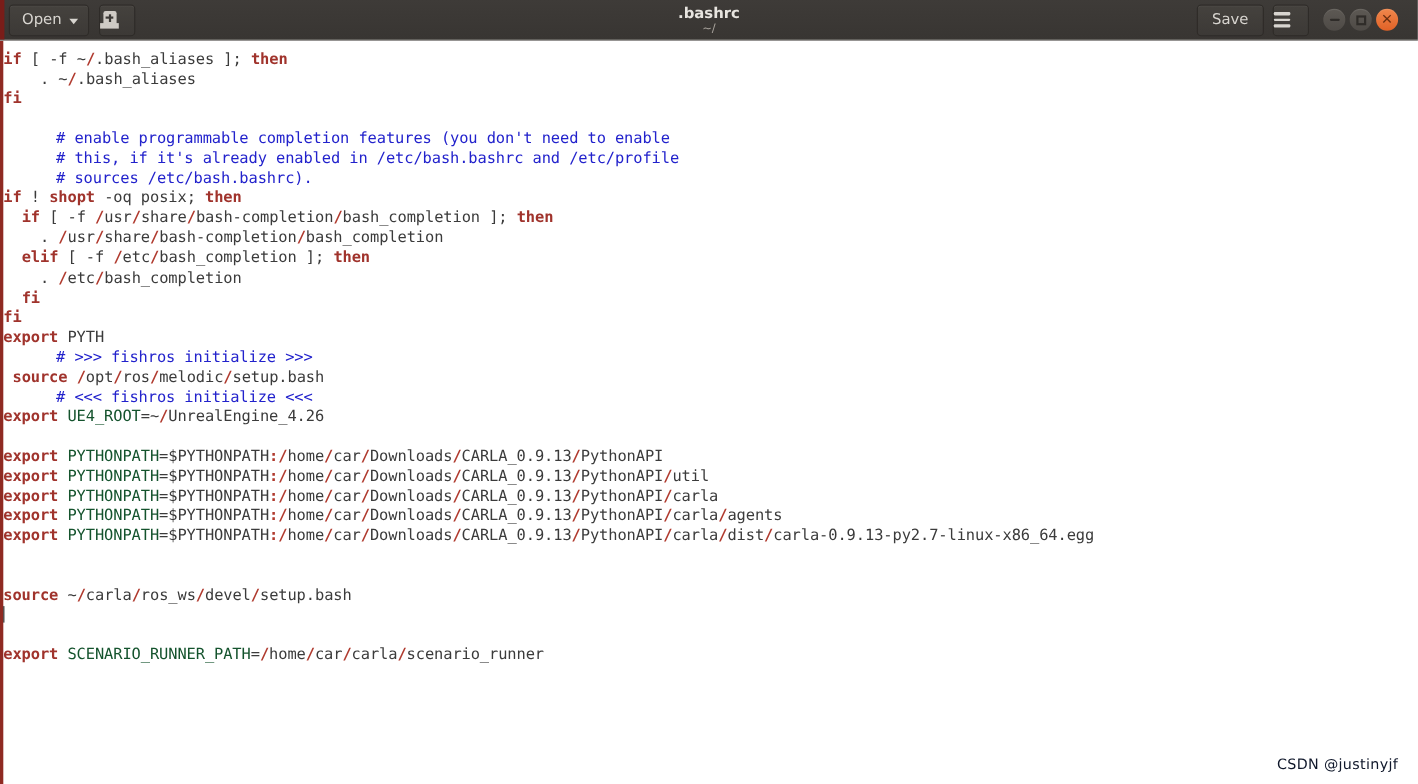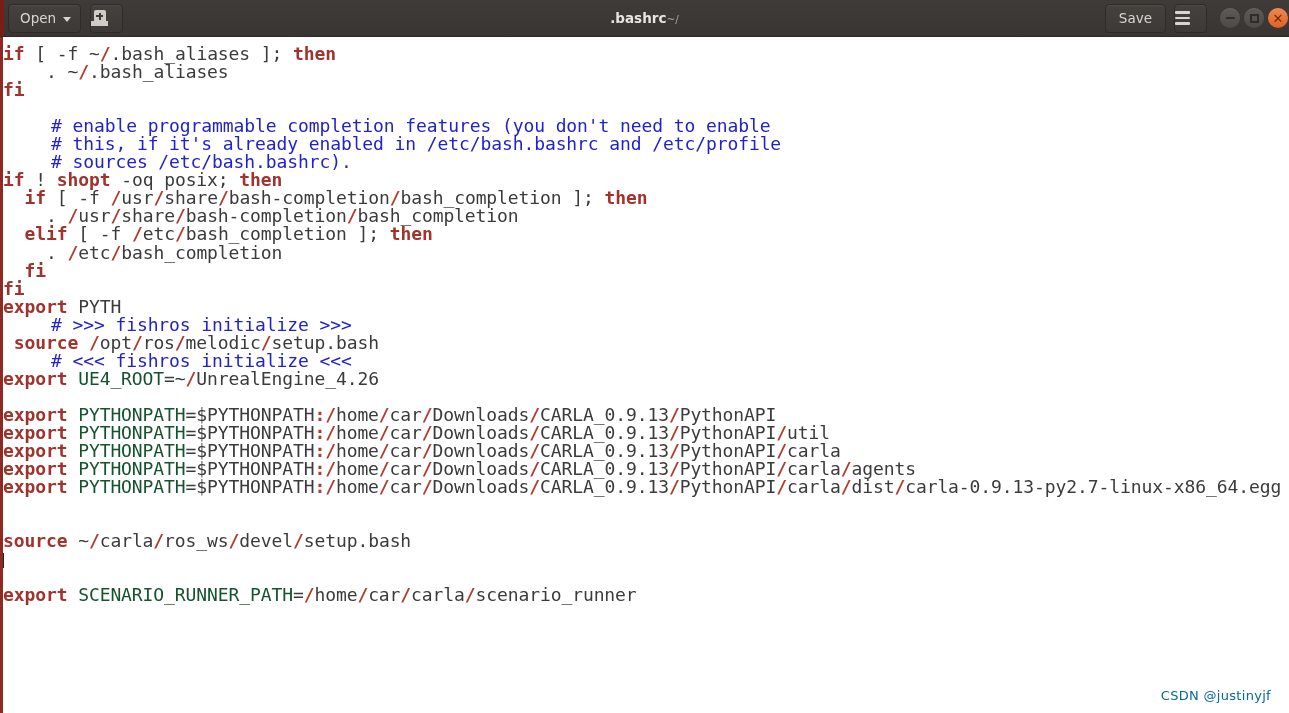--- a/index.html
+++ b/index.html
@@ -73,21 +73,21 @@
     position: absolute; background: #3c3936;
   }
   .newdoc-ico .plus-v { left: 7.7px; top: 2.5px; width: 2px; height: 7px; }
   .newdoc-ico .plus-h { left: 5.2px; top: 5px; width: 7px; height: 2px; }
 
   
   .tb-title {
     position: absolute;
     left: 0; right: 0; top: 0;
     height: 37px;
-    display: flex; flex-direction: row;
+    display: flex; flex-direction: column;
     align-items: center; justify-content: center;
     pointer-events: none;
   }
   .tb-title .name {
     font-family: "DejaVu Sans", sans-serif;
     font-size: 13.5px;
     font-weight: bold;
     color: #e8e5e0;
     line-height: 15px;
   }
@@ -95,21 +95,21 @@
     font-family: "DejaVu Sans", sans-serif;
     font-size: 10.5px;
     color: #a9a49d;
     line-height: 12px;
   }
 
   .tb-right {
     margin-left: auto;
     display: flex; align-items: center;
     gap: 8px;
-    padding-right: 1px;
+    padding-right: 18px;
     z-index: 2;
   }
   .tb-btn.save { padding: 0 13px; }
   .hamburger { display: flex; flex-direction: column; gap: 3px; }
   .hamburger i { display: block; width: 15px; height: 2.5px; background: #d8d5d0; border-radius: 1px; }
 
   .wincontrols { display: flex; align-items: center; gap: 4px; margin-left: 5px; }
   .wc {
     width: 20px; height: 20px; border-radius: 50%;
     display: flex; align-items: center; justify-content: center;
@@ -133,21 +133,21 @@
   .edge-bar {
     position: absolute; left: 0; top: 0;
     width: 3px; height: 676px;
     background: #8f2a22;
   }
   .code {
     position: absolute;
     left: 0; top: 0;
     padding: 8px 0 0 3px;
     font-family: "DejaVu Sans Mono", monospace;
-    font-size: 18px;
+    font-size: 14px;
     line-height: 18.05px;
     white-space: pre;
     color: #3b3b3b;
     letter-spacing: -0.1px;
   }
   .code .ln { display: block; height: 18.05px; }
 
   
   .kw   { color: #a0332c; font-weight: bold; }   
   .cmt  { color: #2222cc; padding-left: 48px; }                      
@@ -161,21 +161,21 @@
     background: #222;
     vertical-align: -3px;
     margin-left: 0px;
   }
 
   .watermark {
     position: absolute;
     right: 18px; bottom: 10px;
     font-family: "DejaVu Sans", sans-serif;
     font-size: 13px;
-    color: #0369a1;
+    color: #0f172a;
     letter-spacing: 0.3px;
     user-select: none;
   }
 </style>
 </head>
 <body>
 
 <div class="titlebar">
   <div class="tb-left-accent"></div>
 

